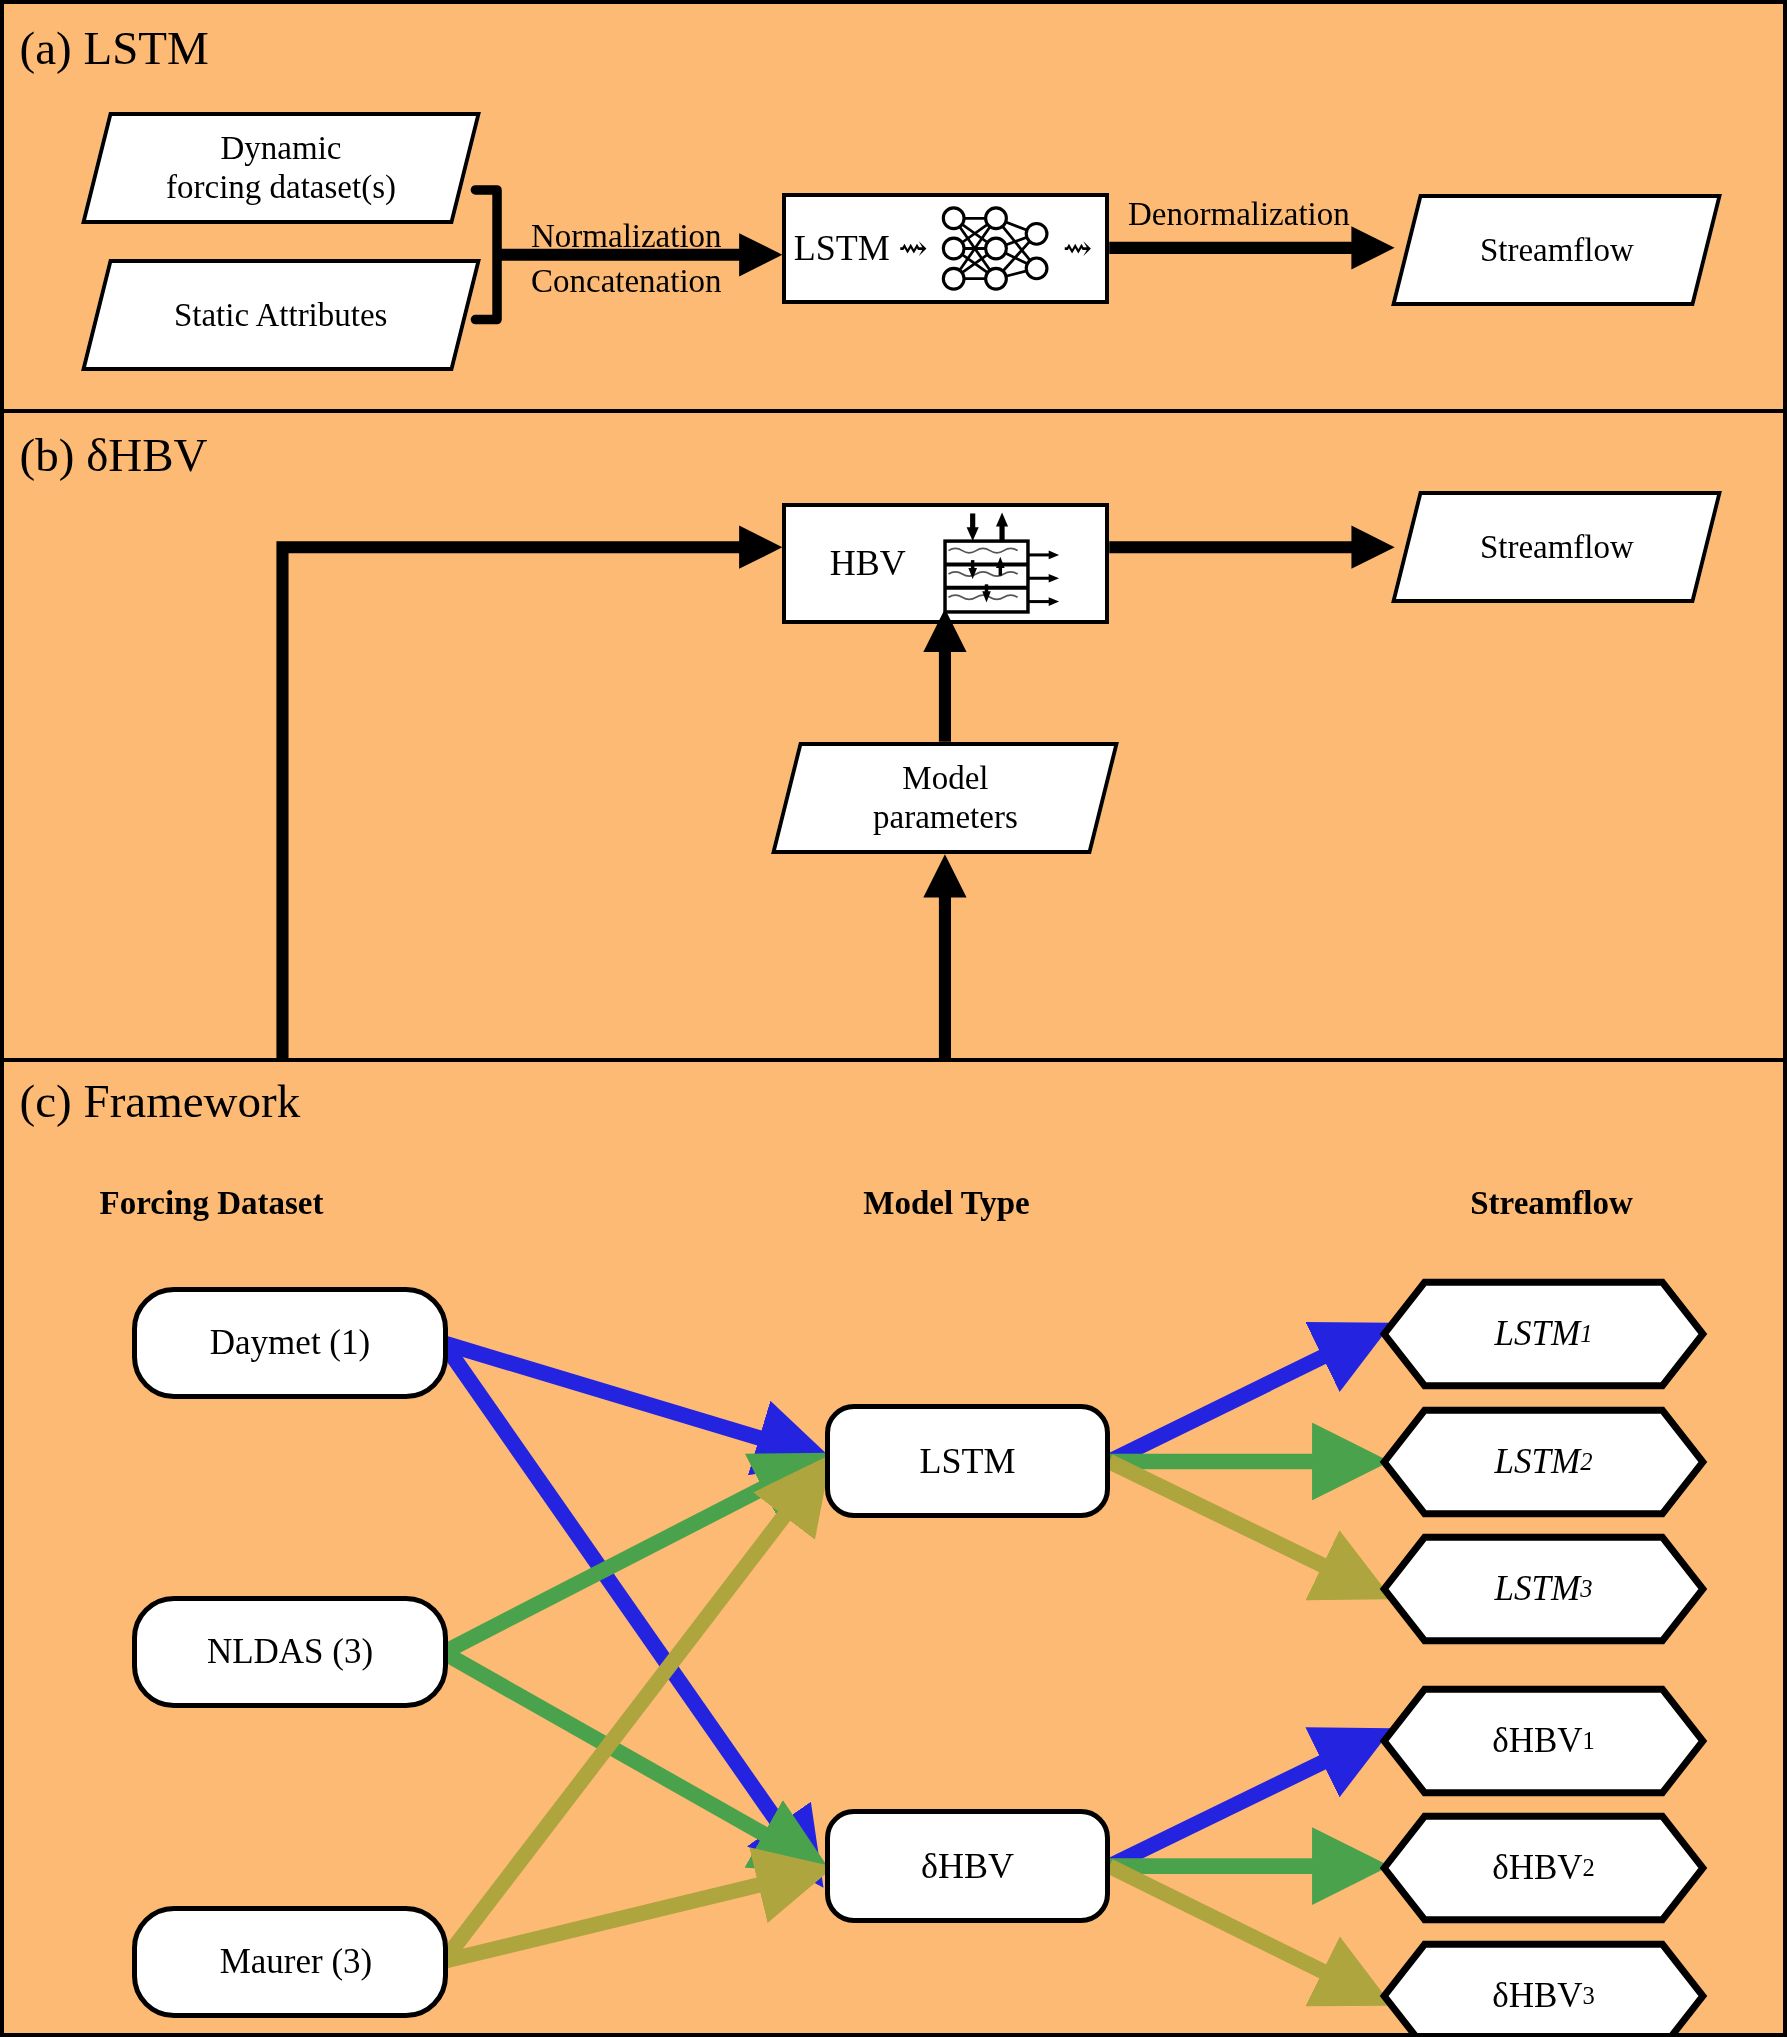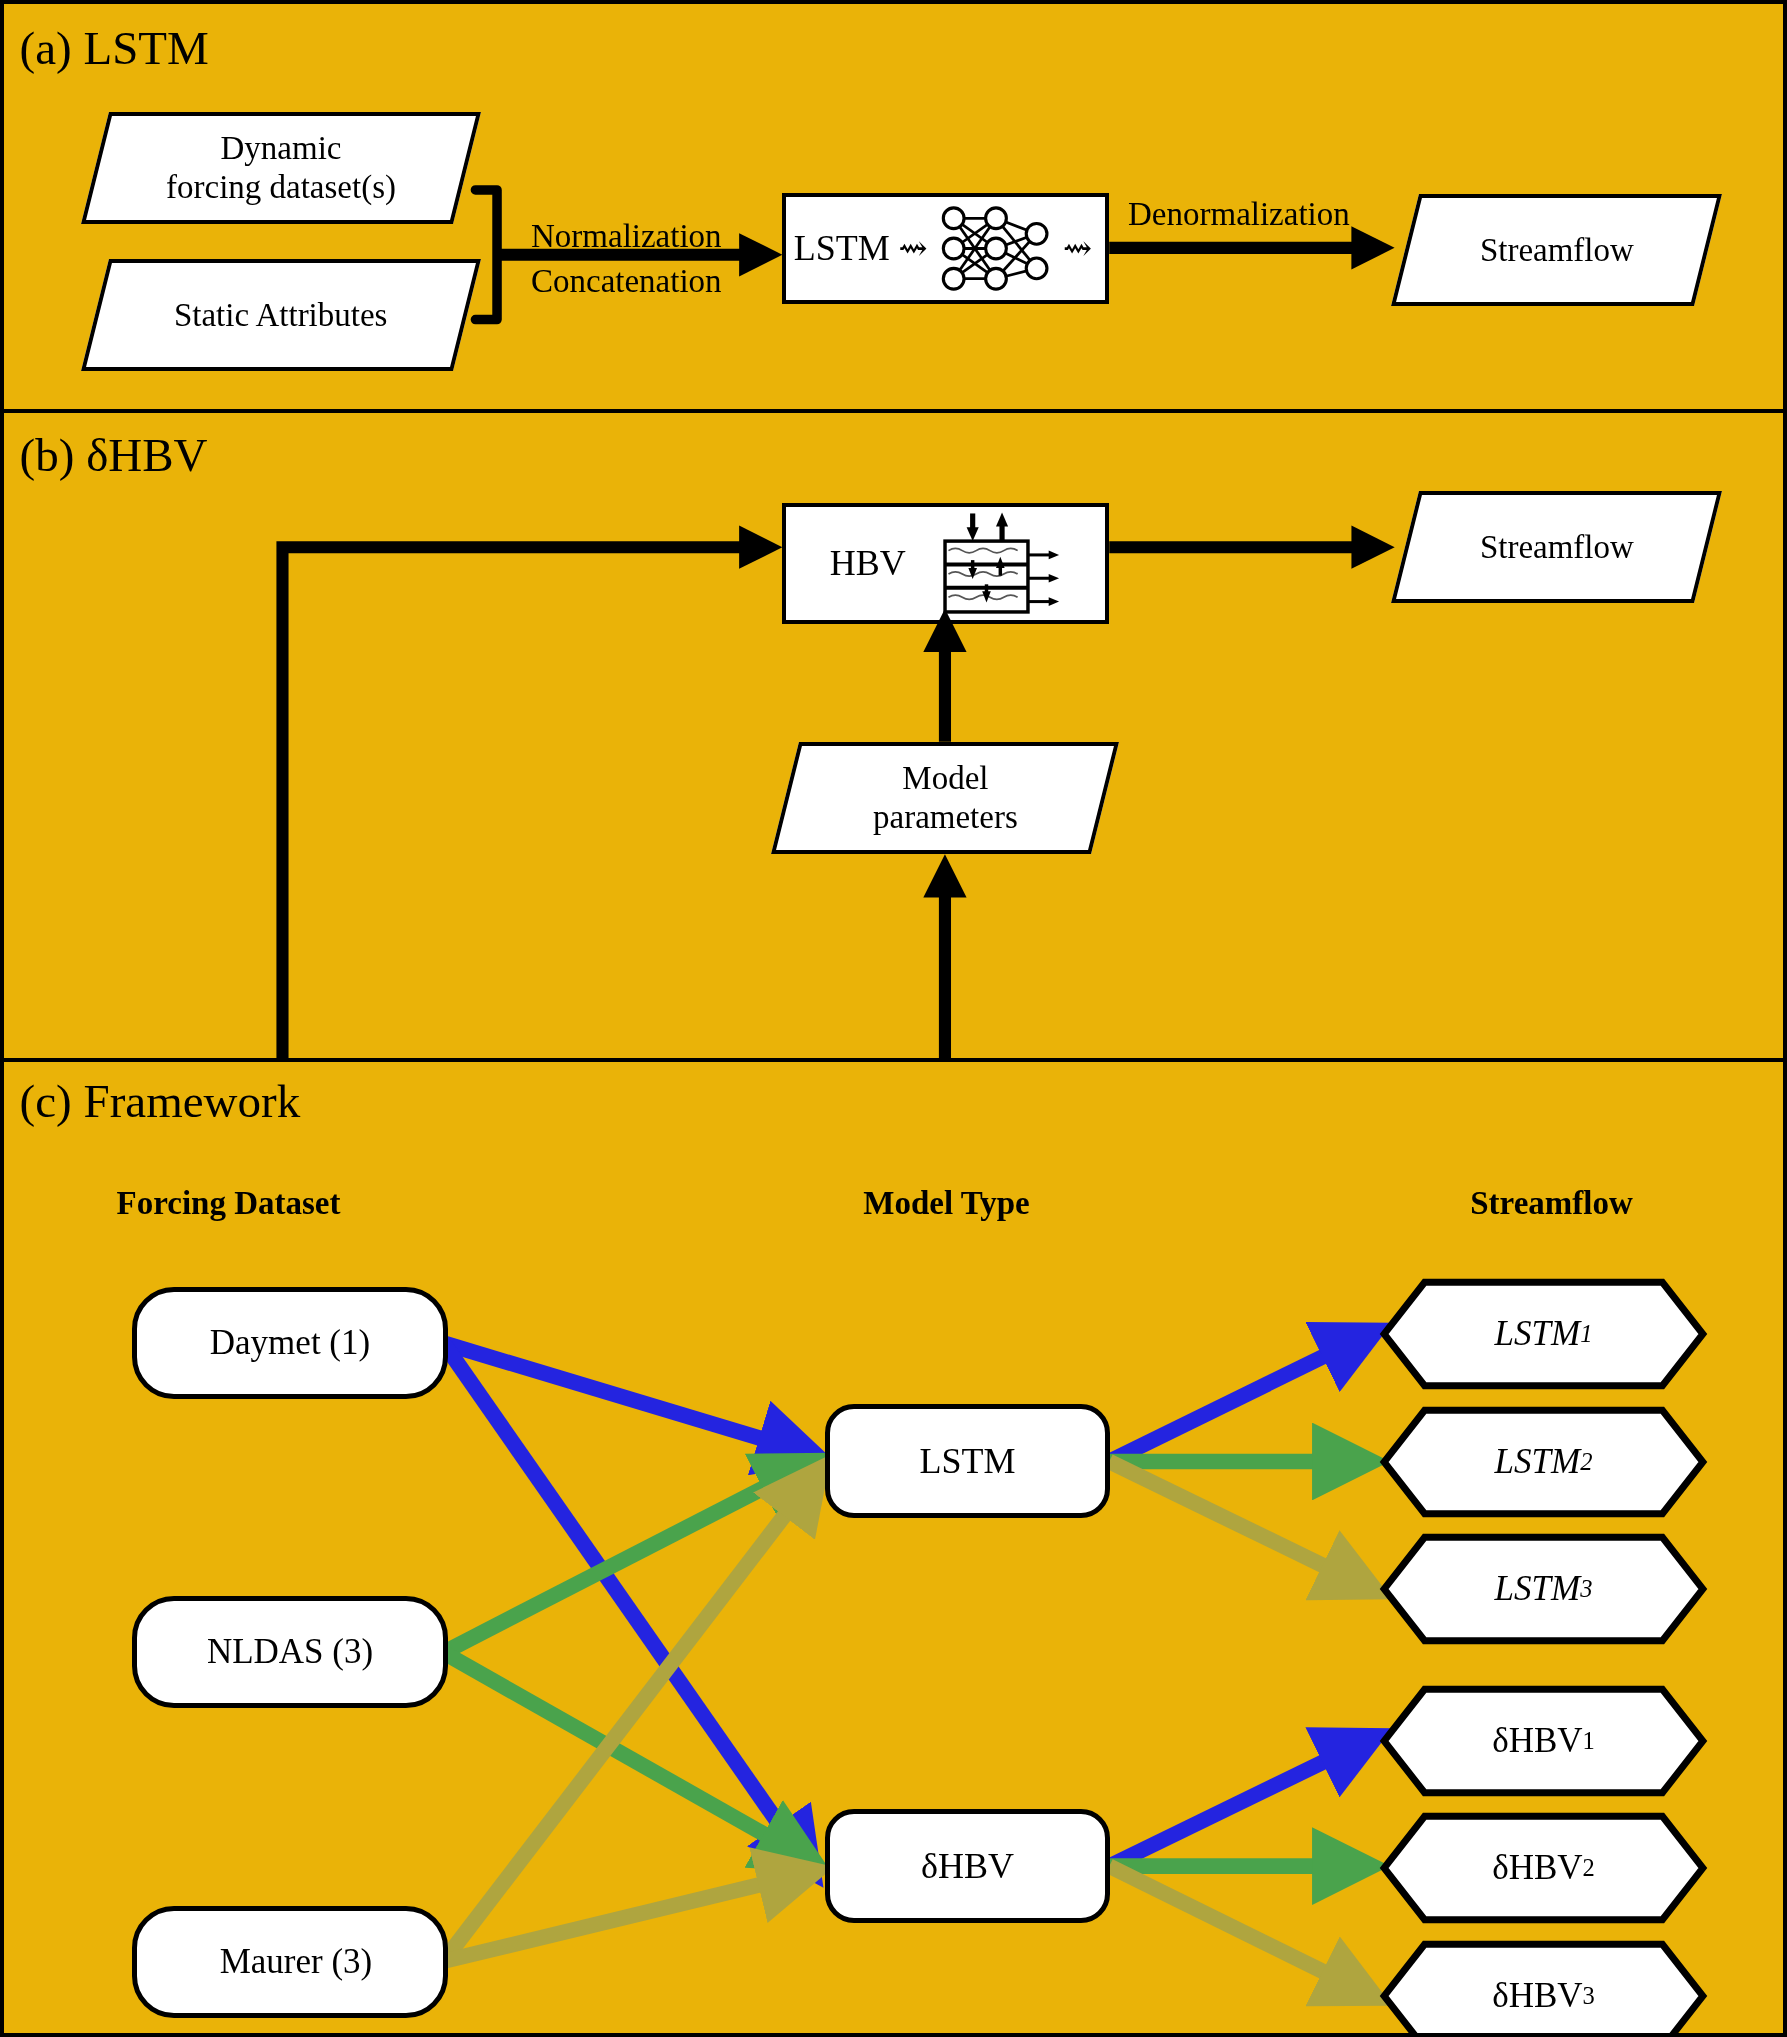--- a/index.html
+++ b/index.html
@@ -8,21 +8,21 @@
     background: #ffffff;
   }
   body {
     font-family: "Liberation Serif", "DejaVu Serif", serif;
     color: #000;
   }
   #figure {
     position: relative;
     width: 1787px;
     height: 2037px;
-    background: #eab308;
+    background: #fdba74;
     box-sizing: border-box;
     border: 4.3px solid #000;
     overflow: hidden;
   }
   .panel {
     position: absolute;
     left: 0;
     width: 1779px;
     box-sizing: border-box;
     overflow: hidden;
@@ -252,21 +252,21 @@
 
       <line x1="568" y1="1054" x2="855" y2="1054" stroke="#000" stroke-width="14"></line>
       <polygon points="900,1054 850,1029 850,1079" fill="#000"></polygon>
     </svg>
   </div>
 
   <div class="panel" id="panel-c">
 
     <div class="panel-title" style="left:15.6px; top:15.6px;">(c) Framework</div>
 
-    <div class="colhead" style="left:43px; top:123px; width:363px;text-align:center;">Forcing Dataset</div>
+    <div class="colhead" style="left:26px; top:123px; width:363px;text-align:center;">Forcing Dataset</div>
     <div class="colhead" style="left:761px; top:123px; width:363px;">Model Type</div>
     <div class="colhead" style="left:1366px; top:123px; width:363px;">Streamflow</div>
 
     <svg class="svg-layer" width="1779" height="971" viewBox="0 0 2057 1123">
       <defs>
         <marker id="ah-blue" markerWidth="5" markerHeight="5" refX="3.3" refY="2.5" orient="auto">
           <path d="M0,0 L5,2.5 L0,5 z" fill="#2424E0"></path>
         </marker>
         <marker id="ah-green" markerWidth="5" markerHeight="5" refX="3.3" refY="2.5" orient="auto">
           <path d="M0,0 L5,2.5 L0,5 z" fill="#4AA34C"></path>

